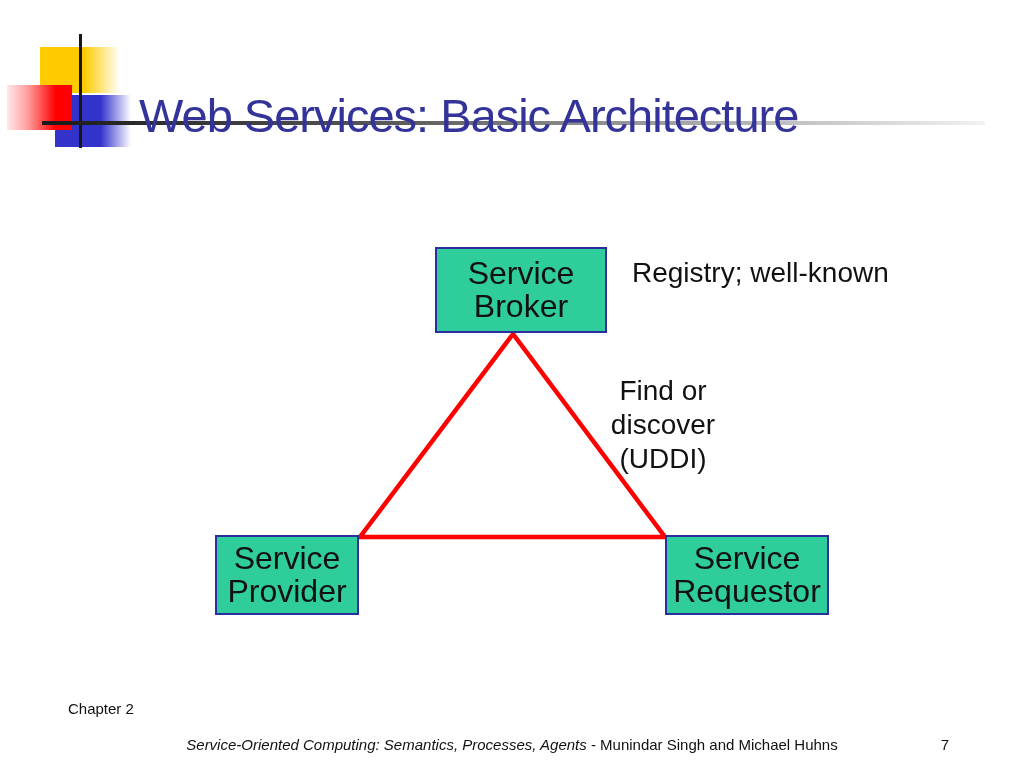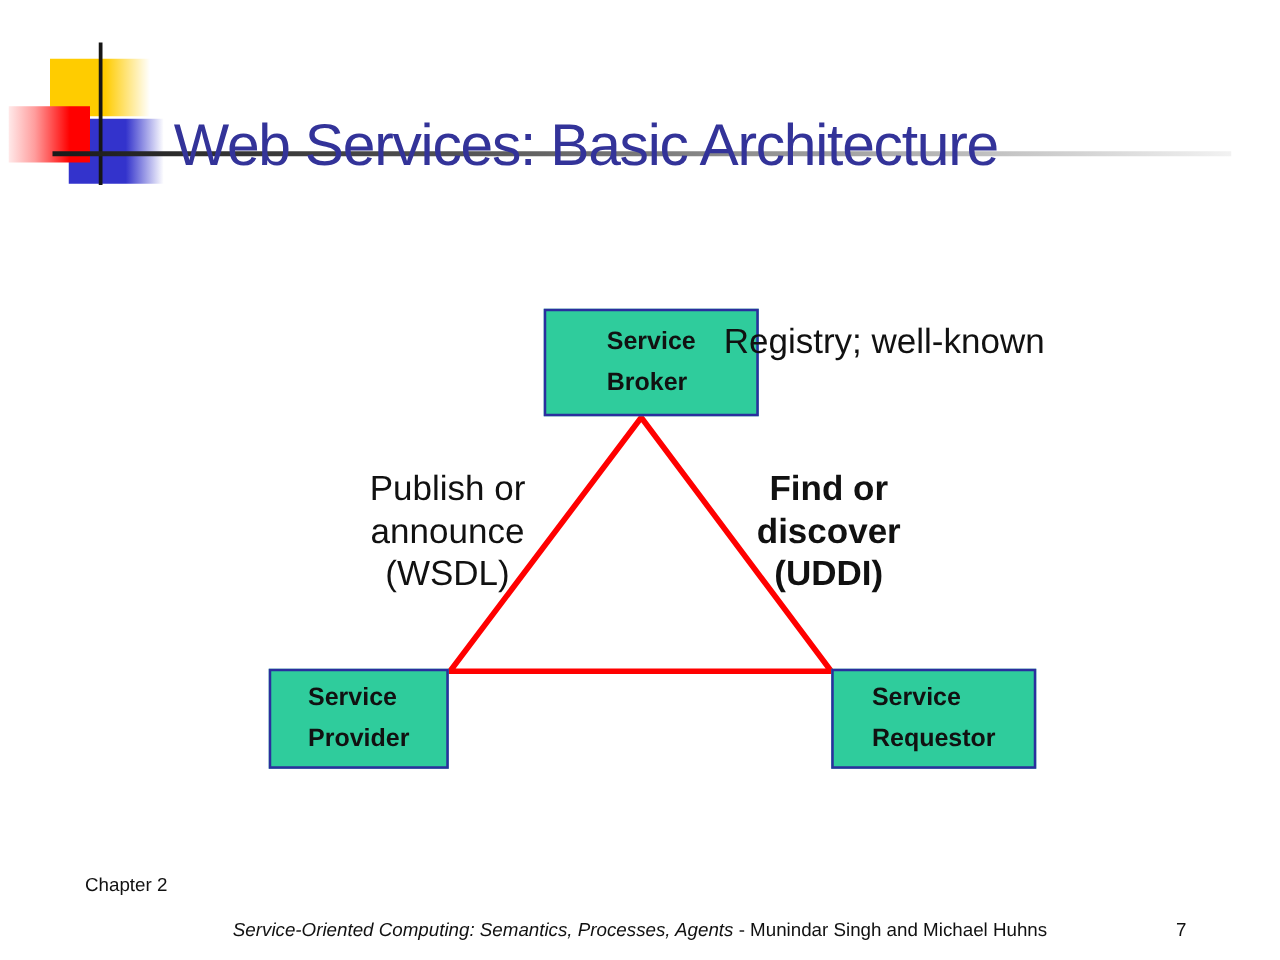--- a/index.html
+++ b/index.html
@@ -49,43 +49,42 @@
     margin-top:44px;
   }
   
   .connector-layer{position:absolute;left:0;top:0;width:1024px;height:768px;}
   .node{
     position:absolute;
     background:var(--node-fill);
     border:2px solid var(--node-border);
     box-sizing:border-box;
     display:flex;align-items:center;justify-content:center;
-    text-align:left;
-    font-size:20px;line-height:33px;
+    text-align:center;
+    font-size:32px;line-height:33px;
     white-space:pre-line;
-    font-weight:bold;
   }
   .node-broker{left:435px;top:247px;width:172px;height:86px;}
   .node-provider{left:215px;top:535px;width:144px;height:80px;}
   .node-requestor{left:665px;top:535px;width:164px;height:80px;}
   .edge-label{
     position:absolute;width:220px;
     text-align:center;
     font-size:28px;line-height:34px;
     white-space:pre-line;
   }
   .label-publish{left:248px;top:374px;}
-  .label-find{left:553px;top:374px;font-weight:bold;}
+  .label-find{left:553px;top:374px;}
   .label-bind{left:406px;top:544px;}
   .annotation{
     position:absolute;
     font-size:28px;line-height:34px;
     white-space:nowrap;
   }
-  .annotation-registry{left:579px;top:256px;text-align:right;}
+  .annotation-registry{left:632px;top:256px;text-align:right;}
   .annotation-notwellknown{left:155px;top:612px;width:205px;text-align:center;}
   
   .footer-chapter{
     position:absolute;left:68px;top:700px;
     font-size:15px;
   }
   .footer-center{
     position:absolute;left:0;top:736px;width:1024px;
     text-align:center;font-size:15px;
   }
@@ -112,23 +111,20 @@
     <path d="M 513 334 L 360 537 L 665 537 Z" fill="none" stroke="#FF0000" stroke-width="4.5" stroke-linejoin="miter"></path>
   </svg>
 
   <div class="node node-broker">Service
 Broker</div>
   <div class="node node-provider">Service
 Provider</div>
   <div class="node node-requestor">Service
 Requestor</div>
 
-  <div class="edge-label label-publish">Publish or
-announce
-(WSDL)</div>
   <div class="edge-label label-find">Find or
 discover
 (UDDI)</div>
 
   <div class="annotation annotation-registry">Registry; well-known</div>
 
   <div class="footer-chapter">Chapter 2</div>
   <div class="footer-center">
     <span class="book-title">Service-Oriented Computing: Semantics, Processes, Agents</span><span> - Munindar Singh and Michael Huhns</span>
   </div>

